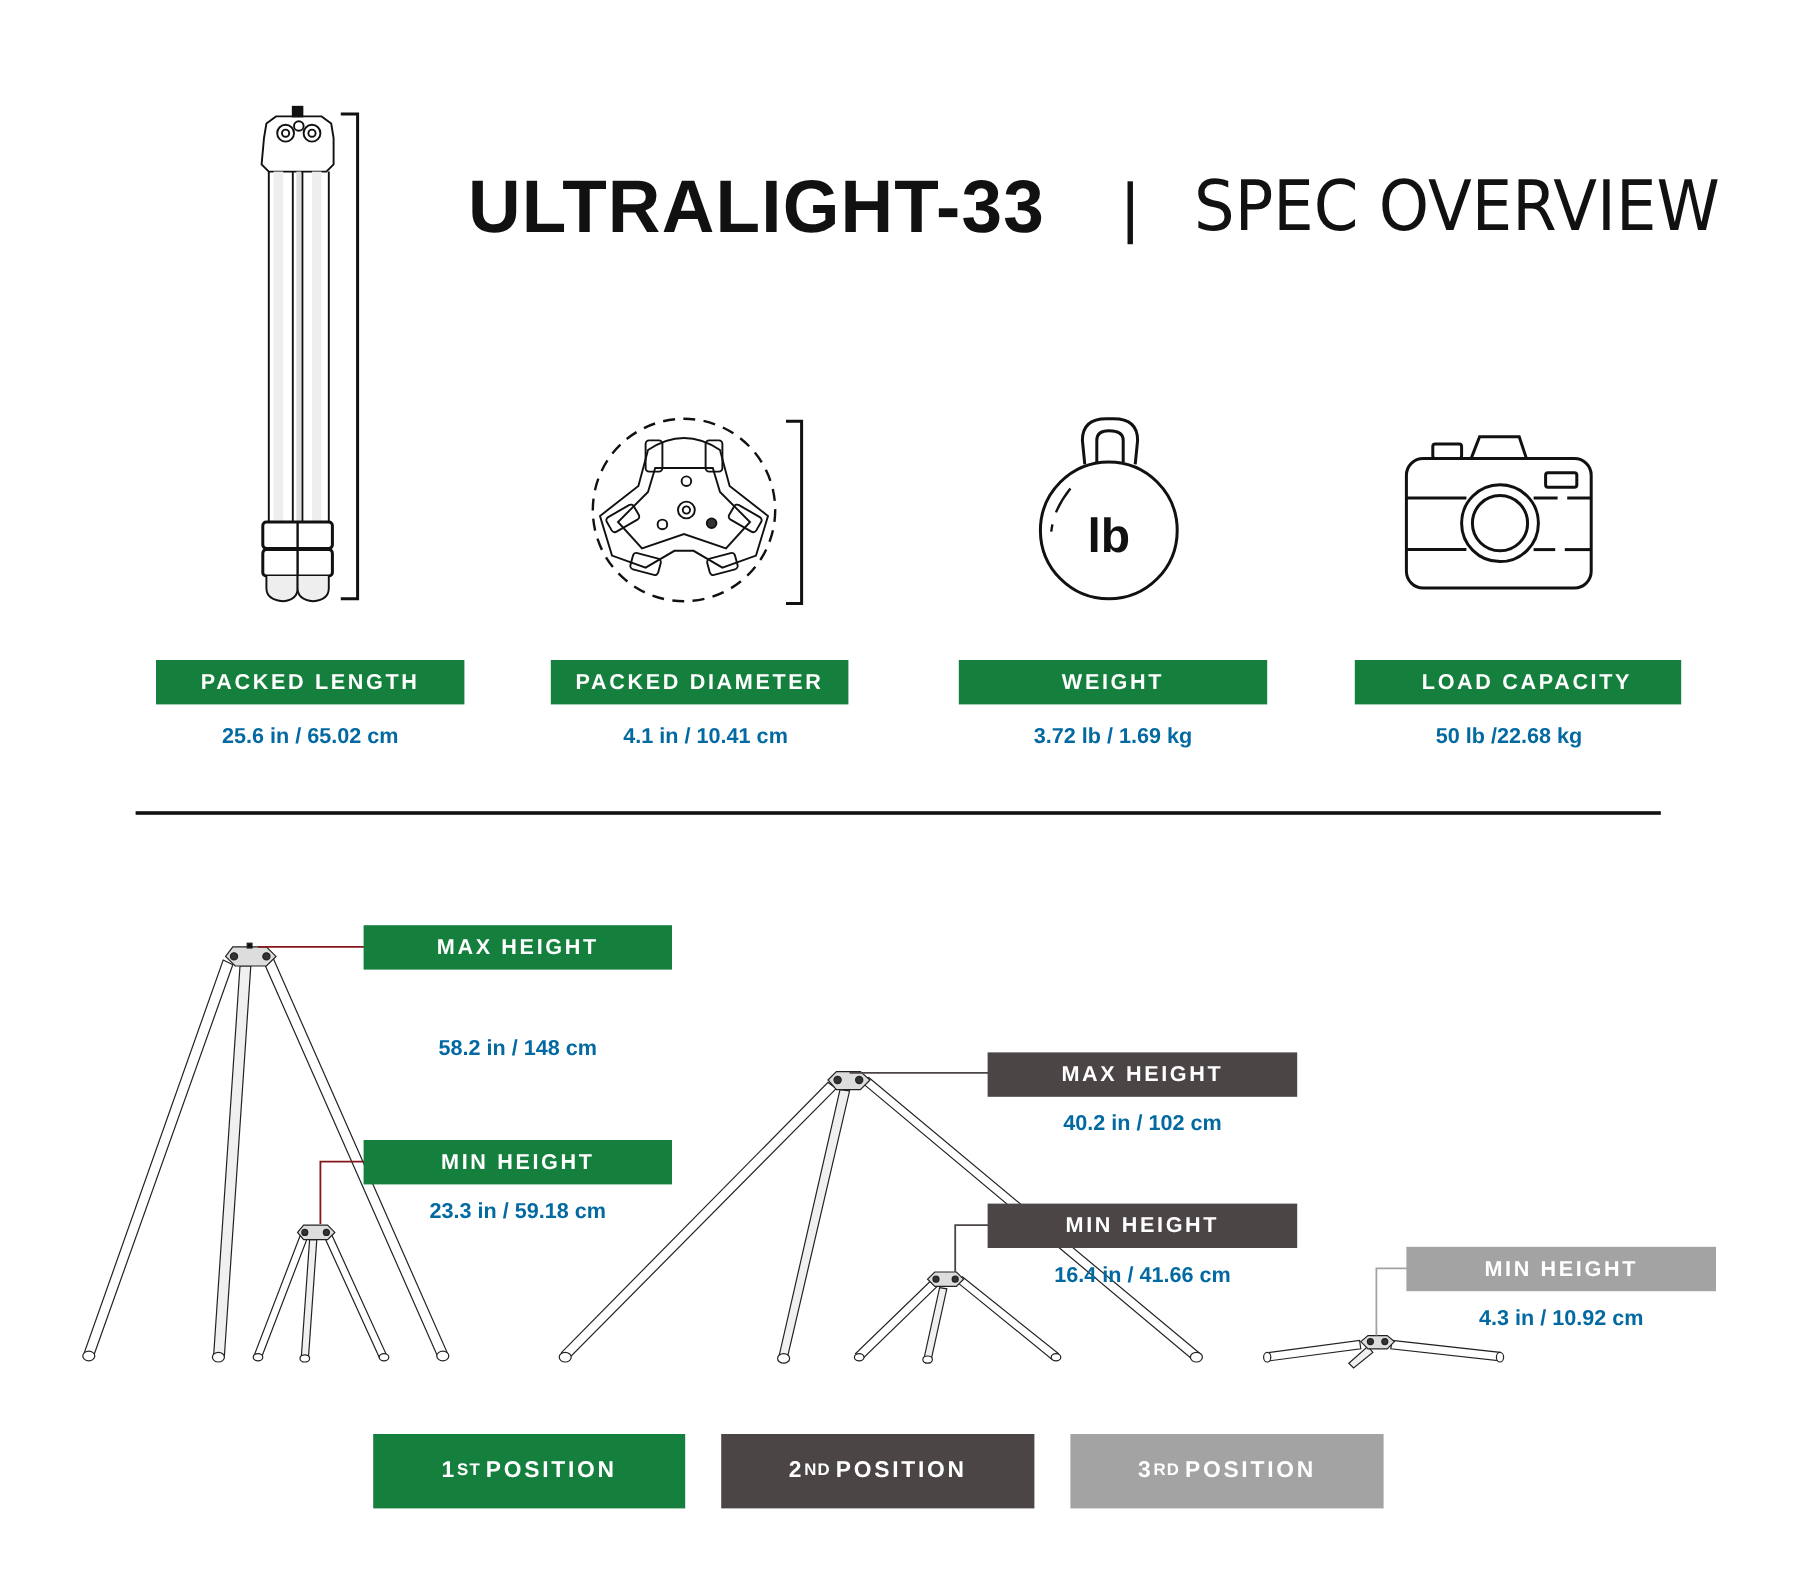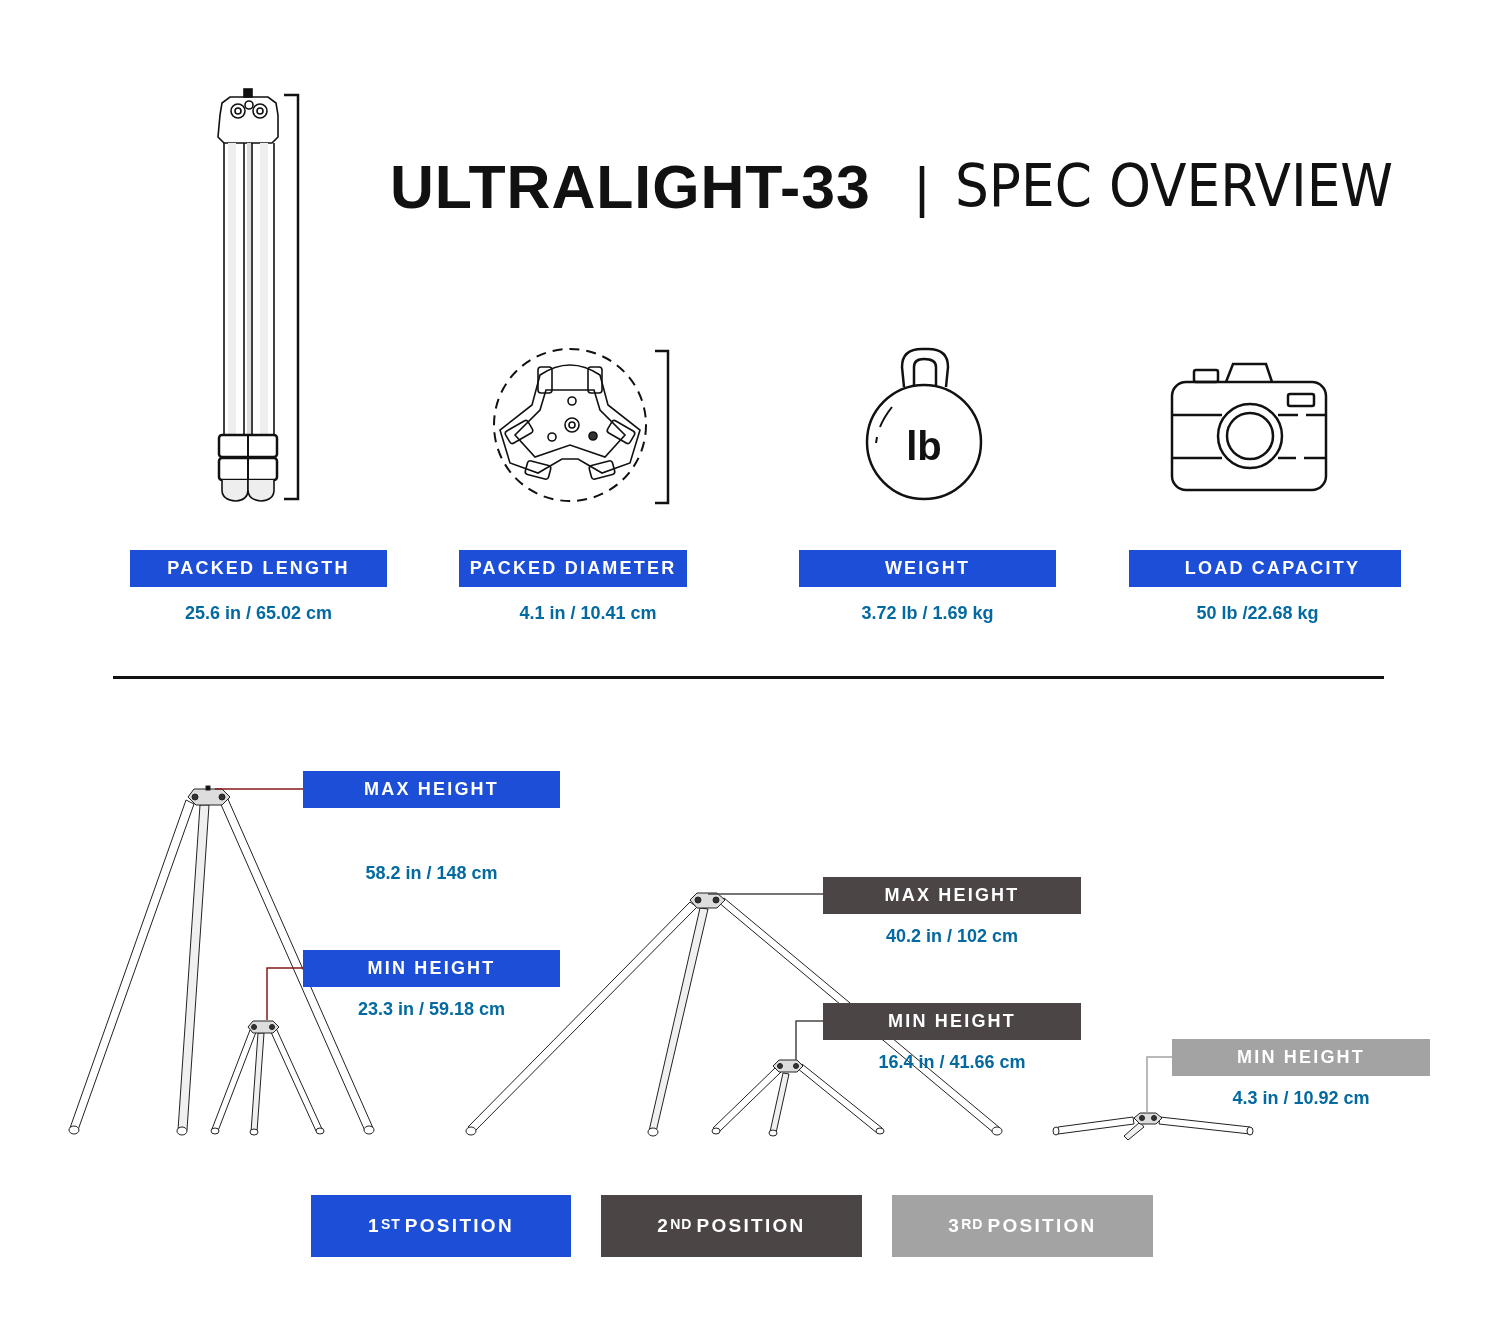--- a/index.html
+++ b/index.html
@@ -1,23 +1,23 @@
 <!DOCTYPE html>
 <html><head>
 <meta charset="utf-8">
 <style>
   html, body { margin:0; padding:0; background:#ffffff; }
   body { width:1501px; height:1318px; position:relative; overflow:hidden; font-family:"Liberation Sans", sans-serif; color:#111; }
   .abs { position:absolute; }
-  .title { left:390px; top:150px; height:72px; display:flex; align-items:center; white-space:nowrap; }
+  .title { left:390px; top:136px; height:72px; display:flex; align-items:center; white-space:nowrap;gap:20px; }
   .title-bold { font-family:"Liberation Sans", sans-serif; font-weight:700; font-size:62px; letter-spacing:1px; transform:scaleX(0.98); transform-origin:left; }
   .title-sep { font-size:56px; font-weight:400; margin:0 26px 0 34px; }
   .title-light { font-family:"DejaVu Sans", sans-serif; font-weight:400; font-size:58px; letter-spacing:0px; transform:scaleX(0.92); transform-origin:left; display:inline-block; }
   .label { height:37px; color:#fff; font-weight:700; font-size:18px; letter-spacing:2.2px; display:flex; align-items:center; justify-content:center; }
-  .red { background:#1d4ed8; }
+  .red { background:#15803d; }
   .dark { background:#4b4546; }
   .grey { background:#a3a3a3; }
   .value { font-weight:700; font-size:18px; text-align:center; color:#0369a1; white-space:nowrap; }
   .divider { left:113px; top:676px; width:1271px; height:3px; background:#111; }
   .pos-btn { height:62px; color:#fff; font-weight:700; font-size:19px; letter-spacing:2.3px; display:flex; align-items:center; justify-content:center; }
   .pos-btn sup { font-size:14px; letter-spacing:1px; margin-right:4px; position:relative; top:-2px; }
   svg { position:absolute; left:0; top:0; overflow:visible; }
 </style>
 </head>
 <body>
@@ -110,21 +110,21 @@
       <line x1="136" y1="98" x2="158" y2="98"></line>
       <circle cx="82" cy="76" r="32"></circle>
       <circle cx="82" cy="76" r="23"></circle>
     </g>
   </svg>
 </div>
 
 <div class="abs label red" style="left:130px;top:550px;width:257px;">PACKED LENGTH</div>
 <div class="abs value" style="left:130px;top:603px;width:257px;">25.6 in / 65.02 cm</div>
 
-<div class="abs label red" style="left:459px;top:550px;width:228px;">PACKED DIAMETER</div>
+<div class="abs label red" style="left:459px;top:550px;width:248px;">PACKED DIAMETER</div>
 <div class="abs value" style="left:459px;top:603px;width:258px;">4.1 in / 10.41 cm</div>
 
 <div class="abs label red" style="left:799px;top:550px;width:257px;text-align:center;">WEIGHT</div>
 <div class="abs value" style="left:799px;top:603px;width:257px;">3.72 lb / 1.69 kg</div>
 
 <div class="abs label red" style="left:1129px;top:550px;width:257px;padding-left:15px;">LOAD CAPACITY</div>
 <div class="abs value" style="left:1129px;top:603px;width:257px;">50 lb /22.68 kg</div>
 
 <div class="abs divider"></div>
 

